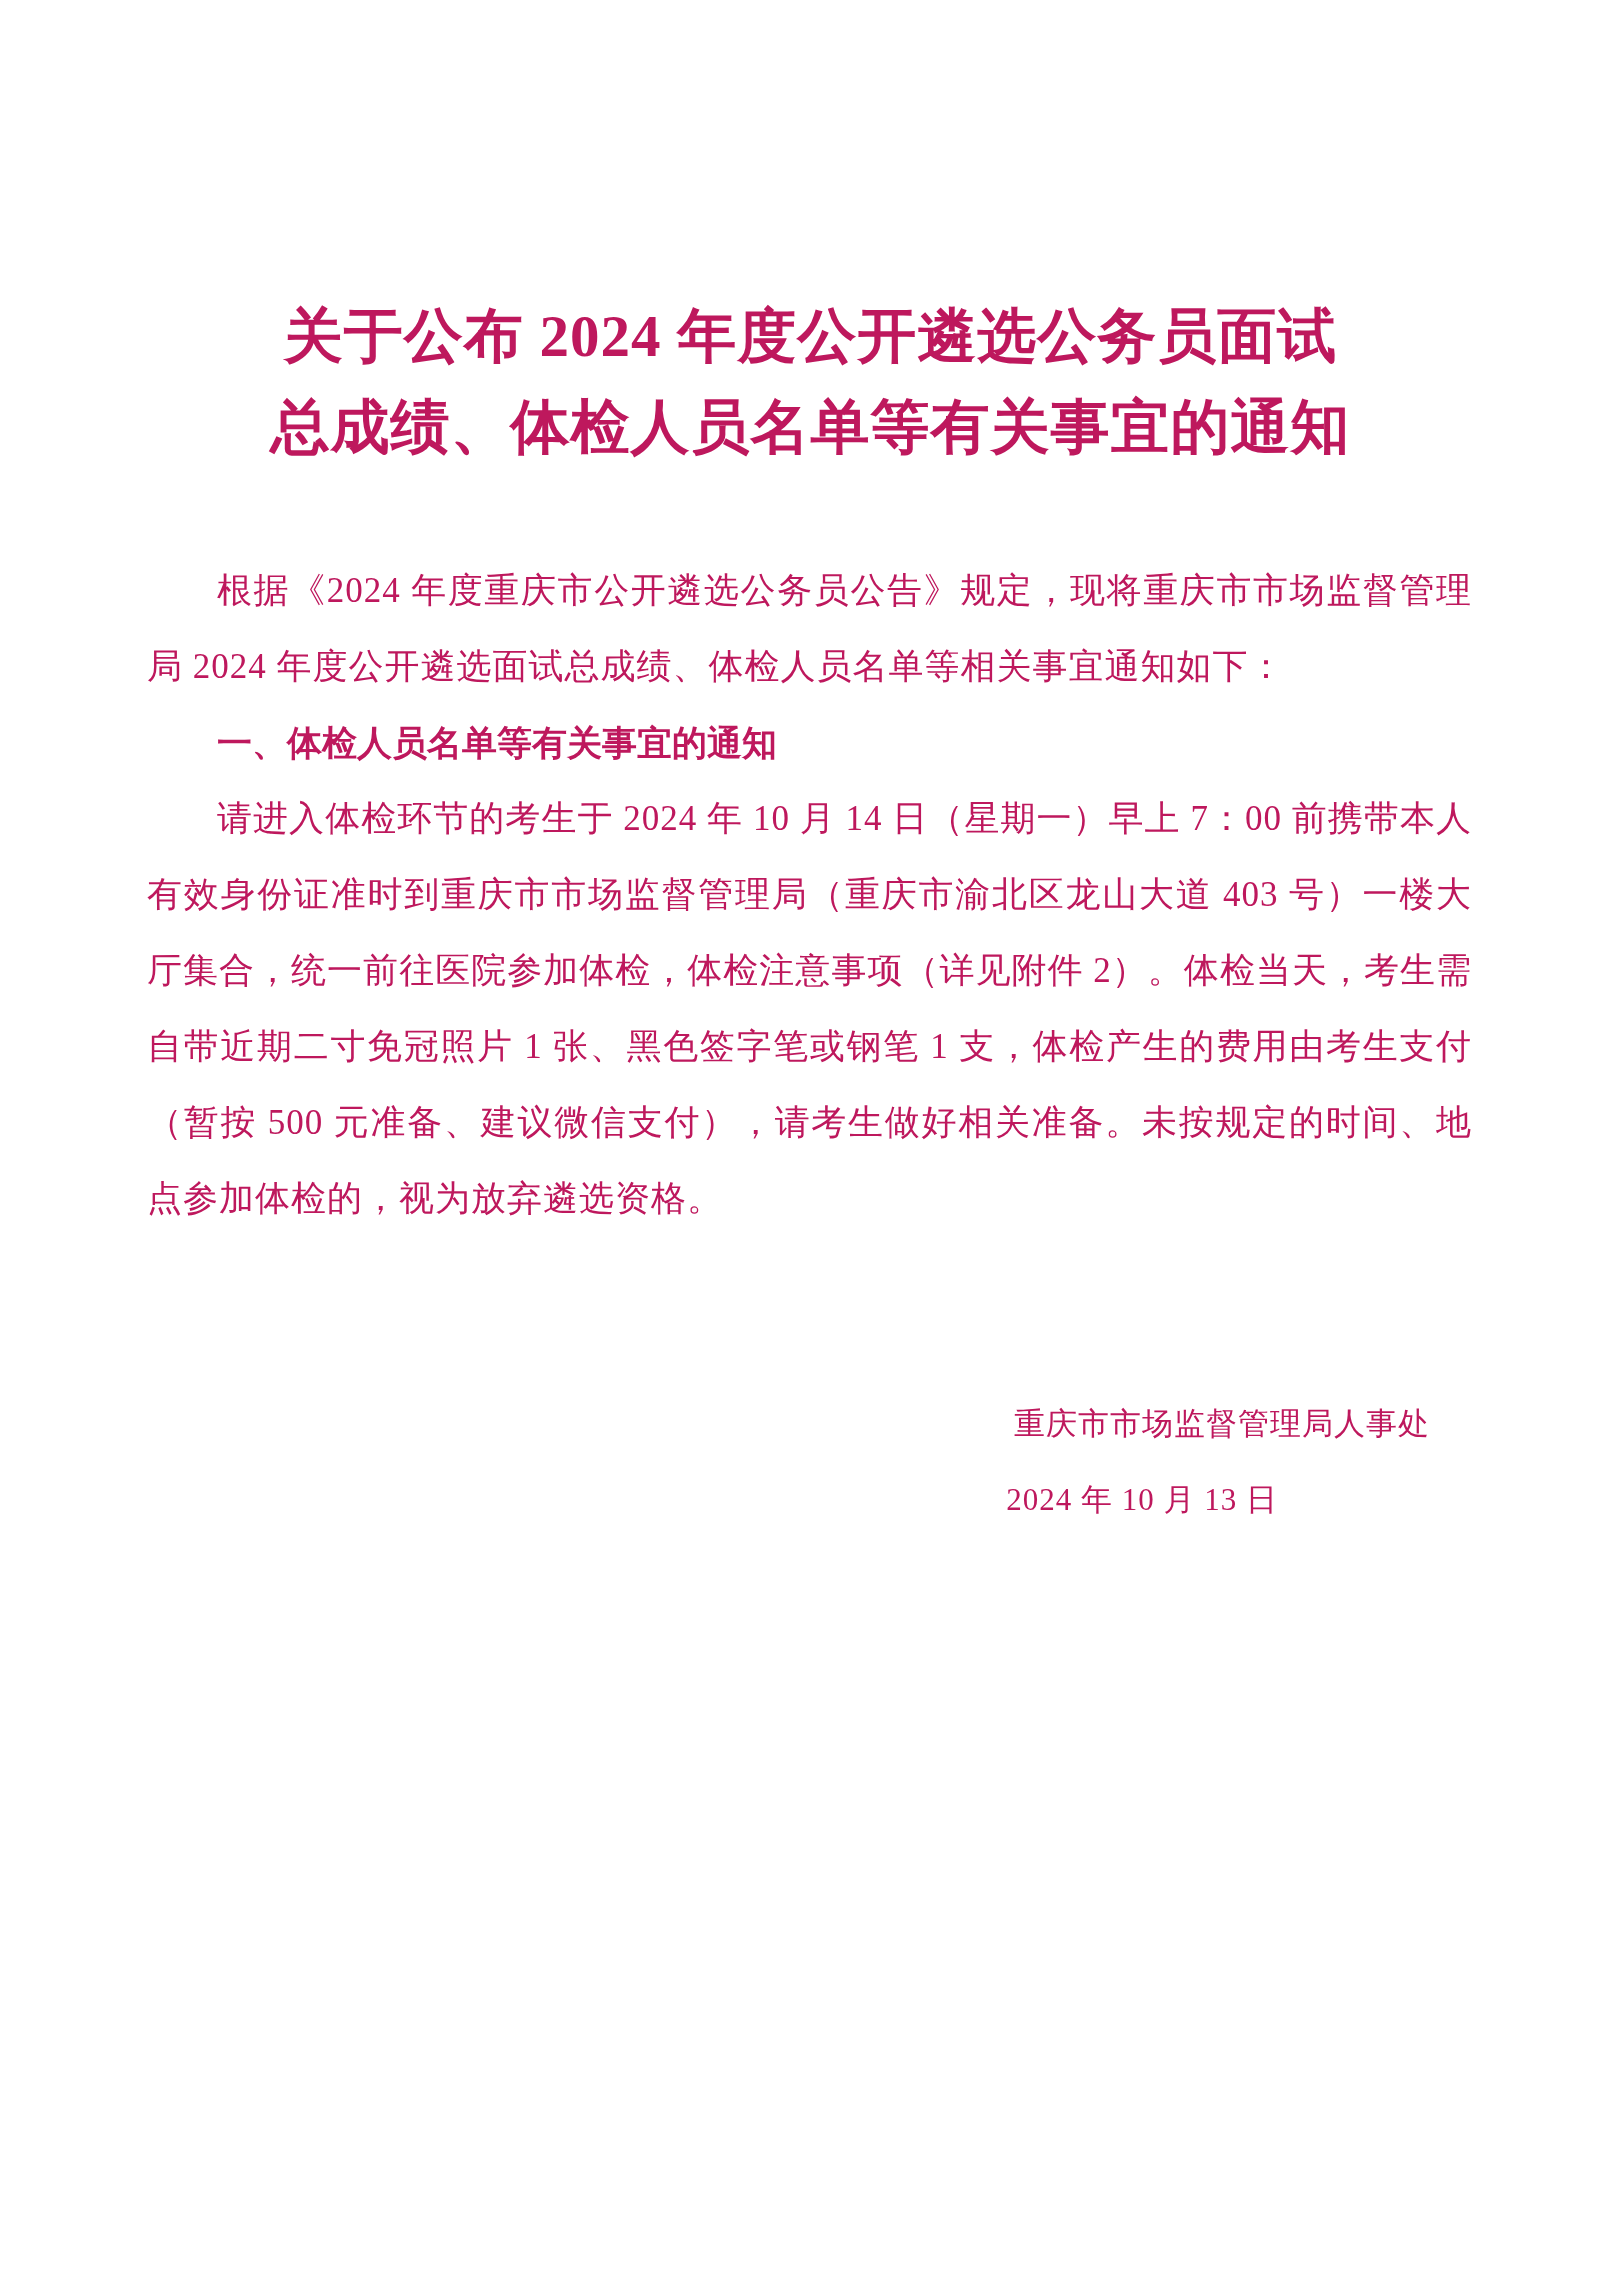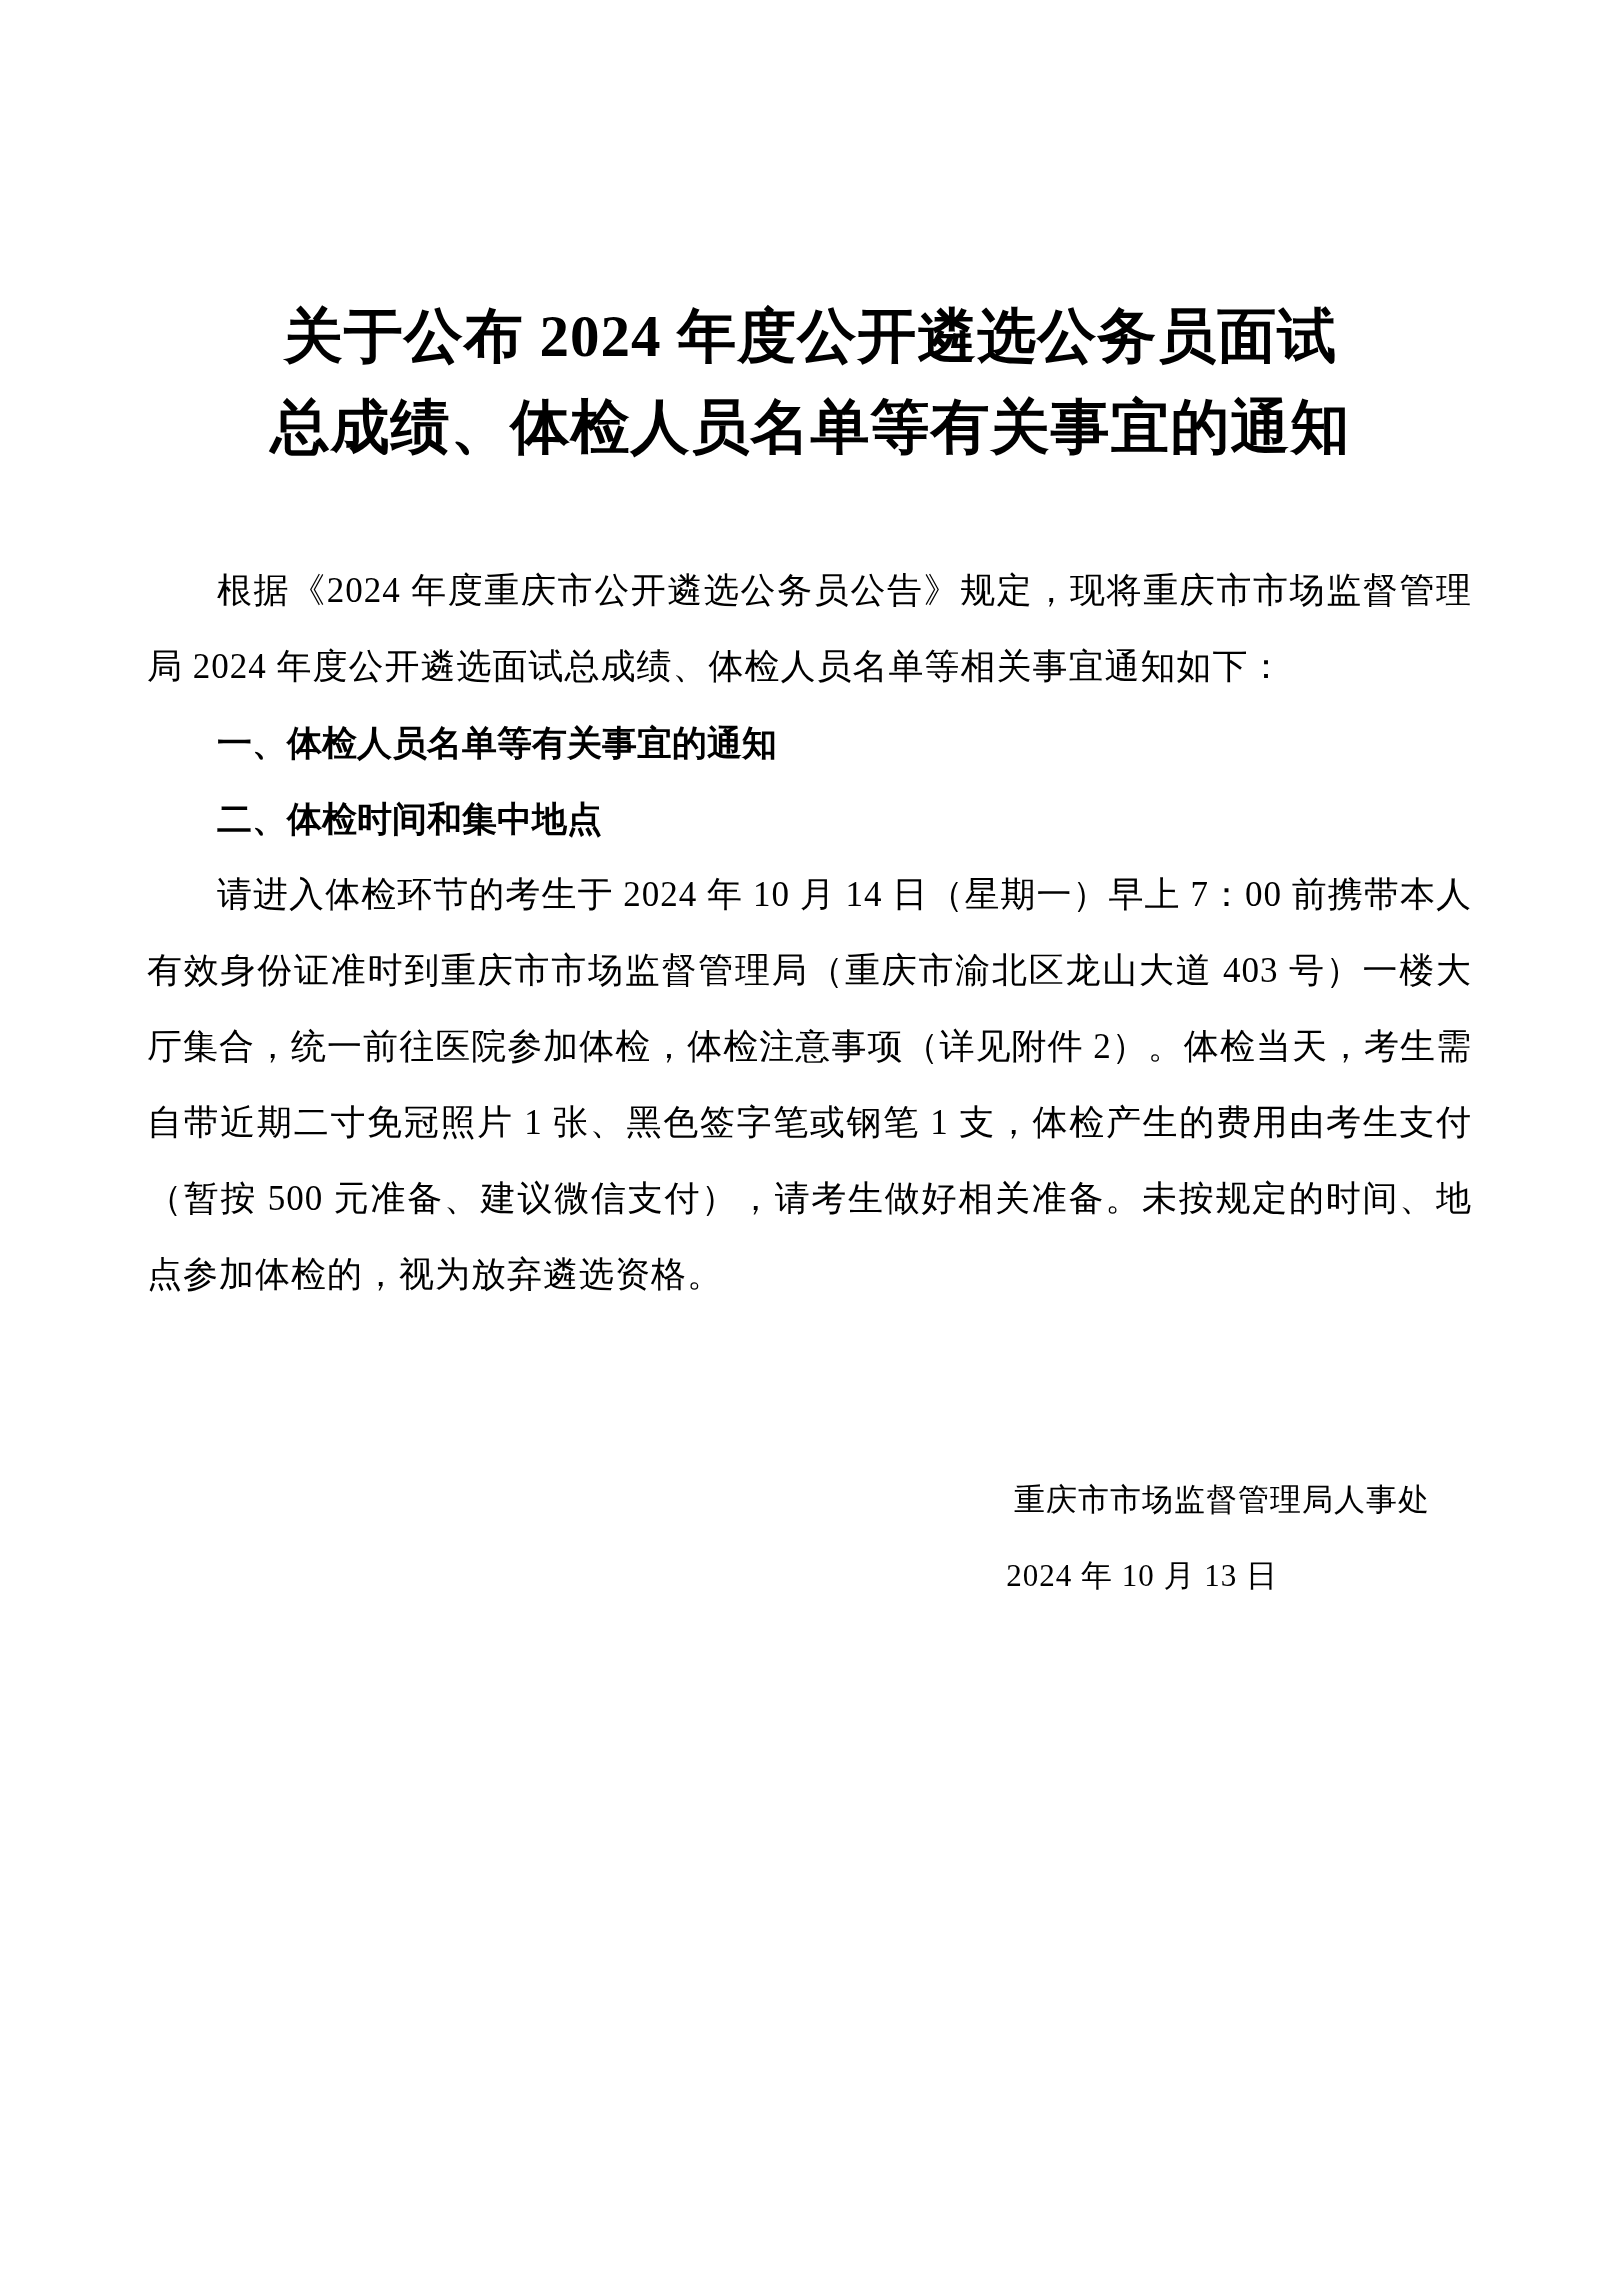--- a/index.html
+++ b/index.html
@@ -8,21 +8,21 @@
     background: #ffffff;
   }
   .page {
     position: relative;
     width: 1621px;
     height: 2293px;
     background: #ffffff;
     overflow: hidden;
     box-sizing: border-box;
     font-family: "Liberation Serif", "DejaVu Serif", serif;
-    color: #000000;
+    color: #be185d;
   }
   .title {
     margin: 291px 127px 0 127px;
     text-align: center;
     font-size: 59px;
     font-weight: bold;
     line-height: 91px;
     font-family: "Liberation Serif", "DejaVu Serif", serif;
     letter-spacing: 1px;
   }
@@ -77,21 +77,20 @@
     <span class="title-line">关于公布 2024 年度公开遴选公务员面试</span>
     <span class="title-line">总成绩、体检人员名单等有关事宜的通知</span>
   </h1>
 
   <div class="doc-body">
     <p class="para">根据《2024 年度重庆市公开遴选公务员公告》规定，现将重庆市市场监督管理局 2024 年度公开遴选面试总成绩、体检人员名单等相关事宜通知如下：</p>
 
     <p class="heading">一、体检人员名单等有关事宜的通知</p>
 
 
-    <p class="heading">二、体检时间和集中地点</p>
 
     <p class="para">请进入体检环节的考生于 2024 年 10 月 14 日（星期一）早上 7：00 前携带本人有效身份证准时到重庆市市场监督管理局（重庆市渝北区龙山大道 403 号）一楼大厅集合，统一前往医院参加体检，体检注意事项（详见附件 2）。体检当天，考生需自带近期二寸免冠照片 1 张、黑色签字笔或钢笔 1 支，体检产生的费用由考生支付（暂按 500 元准备、建议微信支付），请考生做好相关准备。未按规定的时间、地点参加体检的，视为放弃遴选资格。</p>
   </div>
 
   <div class="signature-block">
     <p class="signature">重庆市市场监督管理局人事处</p>
     <p class="date">2024 年 10 月 13 日</p>
   </div>
 
 </div>

